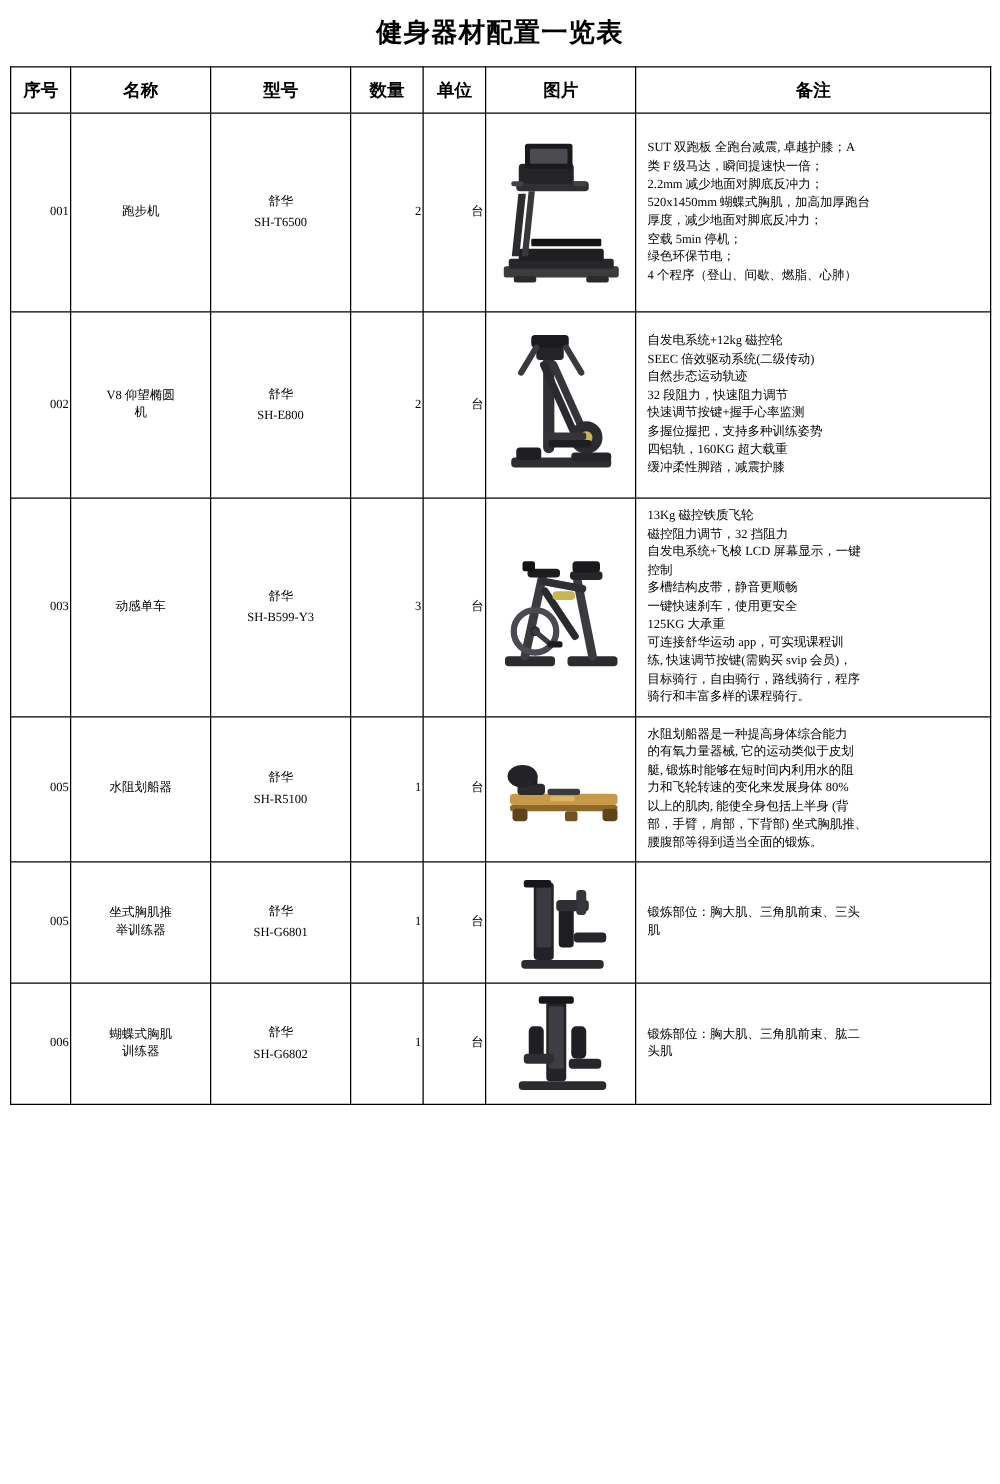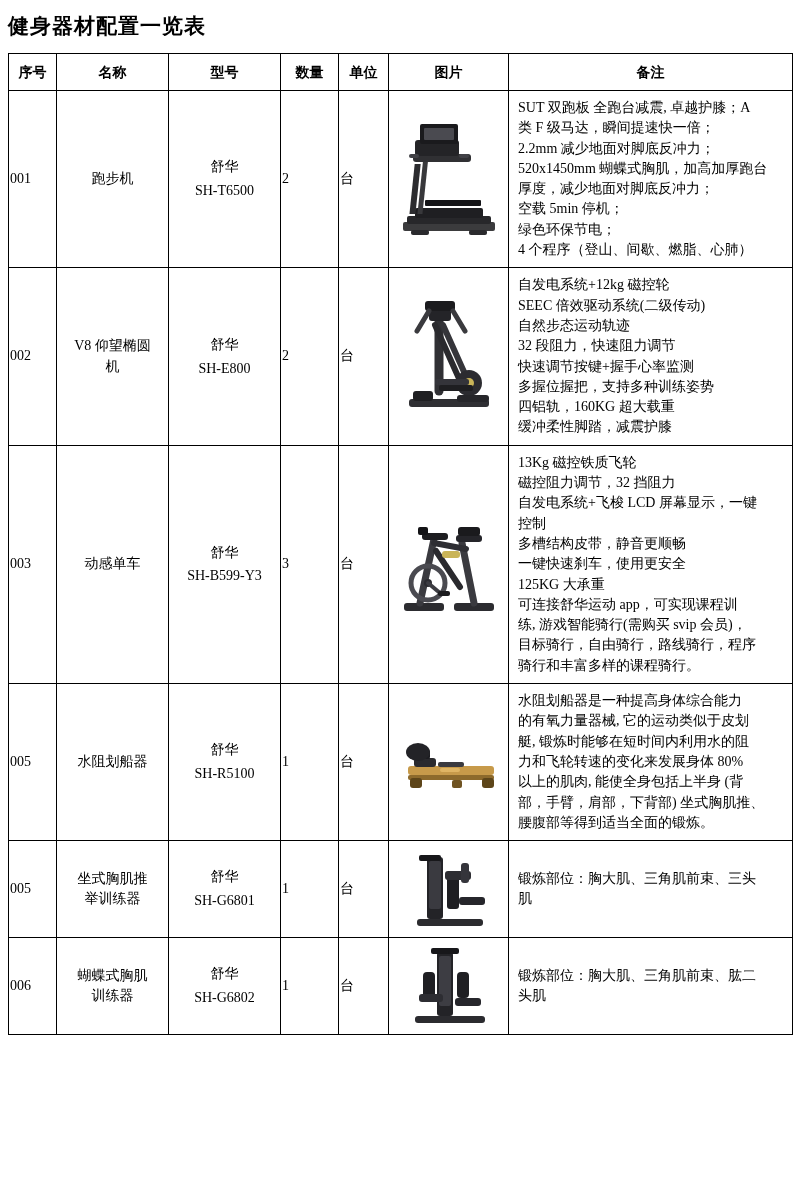--- a/index.html
+++ b/index.html
@@ -11,54 +11,55 @@
     width: 800px;
     font-family: "Liberation Serif", "DejaVu Serif", serif;
     color: #000;
   }
   .page {
     width: 800px;
     box-sizing: border-box;
     padding: 0 8px;
   }
   .doc-title {
+    text-align: center;
     font-size: 21px;
     font-weight: bold;
     letter-spacing: 1px;
     padding: 12px 0 13px 0;
     font-family: "Liberation Sans", "DejaVu Sans", sans-serif;
   }
   table.equip {
     border-collapse: collapse;
     width: 784px;
     table-layout: fixed;
   }
   table.equip th, table.equip td {
     border: 1px solid #000;
     vertical-align: middle;
-    font-size: 14px;
+    font-size: 10px;
     line-height: 1.45;
   }
   table.equip thead th {
     text-align: center;
     font-weight: bold;
     font-size: 14px;
     height: 34px;
     font-family: "Liberation Sans", "DejaVu Sans", sans-serif;
   }
   col.c-no    { width: 48px; }
   col.c-name  { width: 112px; }
   col.c-model { width: 112px; }
   col.c-qty   { width: 58px; }
   col.c-unit  { width: 50px; }
   col.c-img   { width: 120px; }
   col.c-note  { width: 284px; }
 
   td.cell-no, td.cell-qty, td.cell-unit {
-    text-align: left;
+    text-align: right;
   }
   td.cell-name, td.cell-model {
     text-align: center;
     padding: 4px 3px;
   }
   td.cell-name .nm {
     display: block;
   }
   td.cell-model .ln {
     display: block;
@@ -236,21 +237,21 @@
         </td>
         <td class="cell-note">
           <span class="ln">13Kg 磁控铁质飞轮</span>
           <span class="ln">磁控阻力调节，32 挡阻力</span>
           <span class="ln">自发电系统+飞梭 LCD 屏幕显示，一键</span>
           <span class="ln">控制</span>
           <span class="ln">多槽结构皮带，静音更顺畅</span>
           <span class="ln">一键快速刹车，使用更安全</span>
           <span class="ln">125KG 大承重</span>
           <span class="ln">可连接舒华运动 app，可实现课程训</span>
-          <span class="ln">练, 游戏智能骑行(需购买 svip 会员)，</span>
+          <span class="ln">练, 快速调节按键(需购买 svip 会员)，</span>
           <span class="ln">目标骑行，自由骑行，路线骑行，程序</span>
           <span class="ln">骑行和丰富多样的课程骑行。</span>
         </td>
       </tr>
 
       <tr>
         <td class="cell-no">005</td>
         <td class="cell-name">
           <span class="nm">水阻划船器</span>
         </td>

